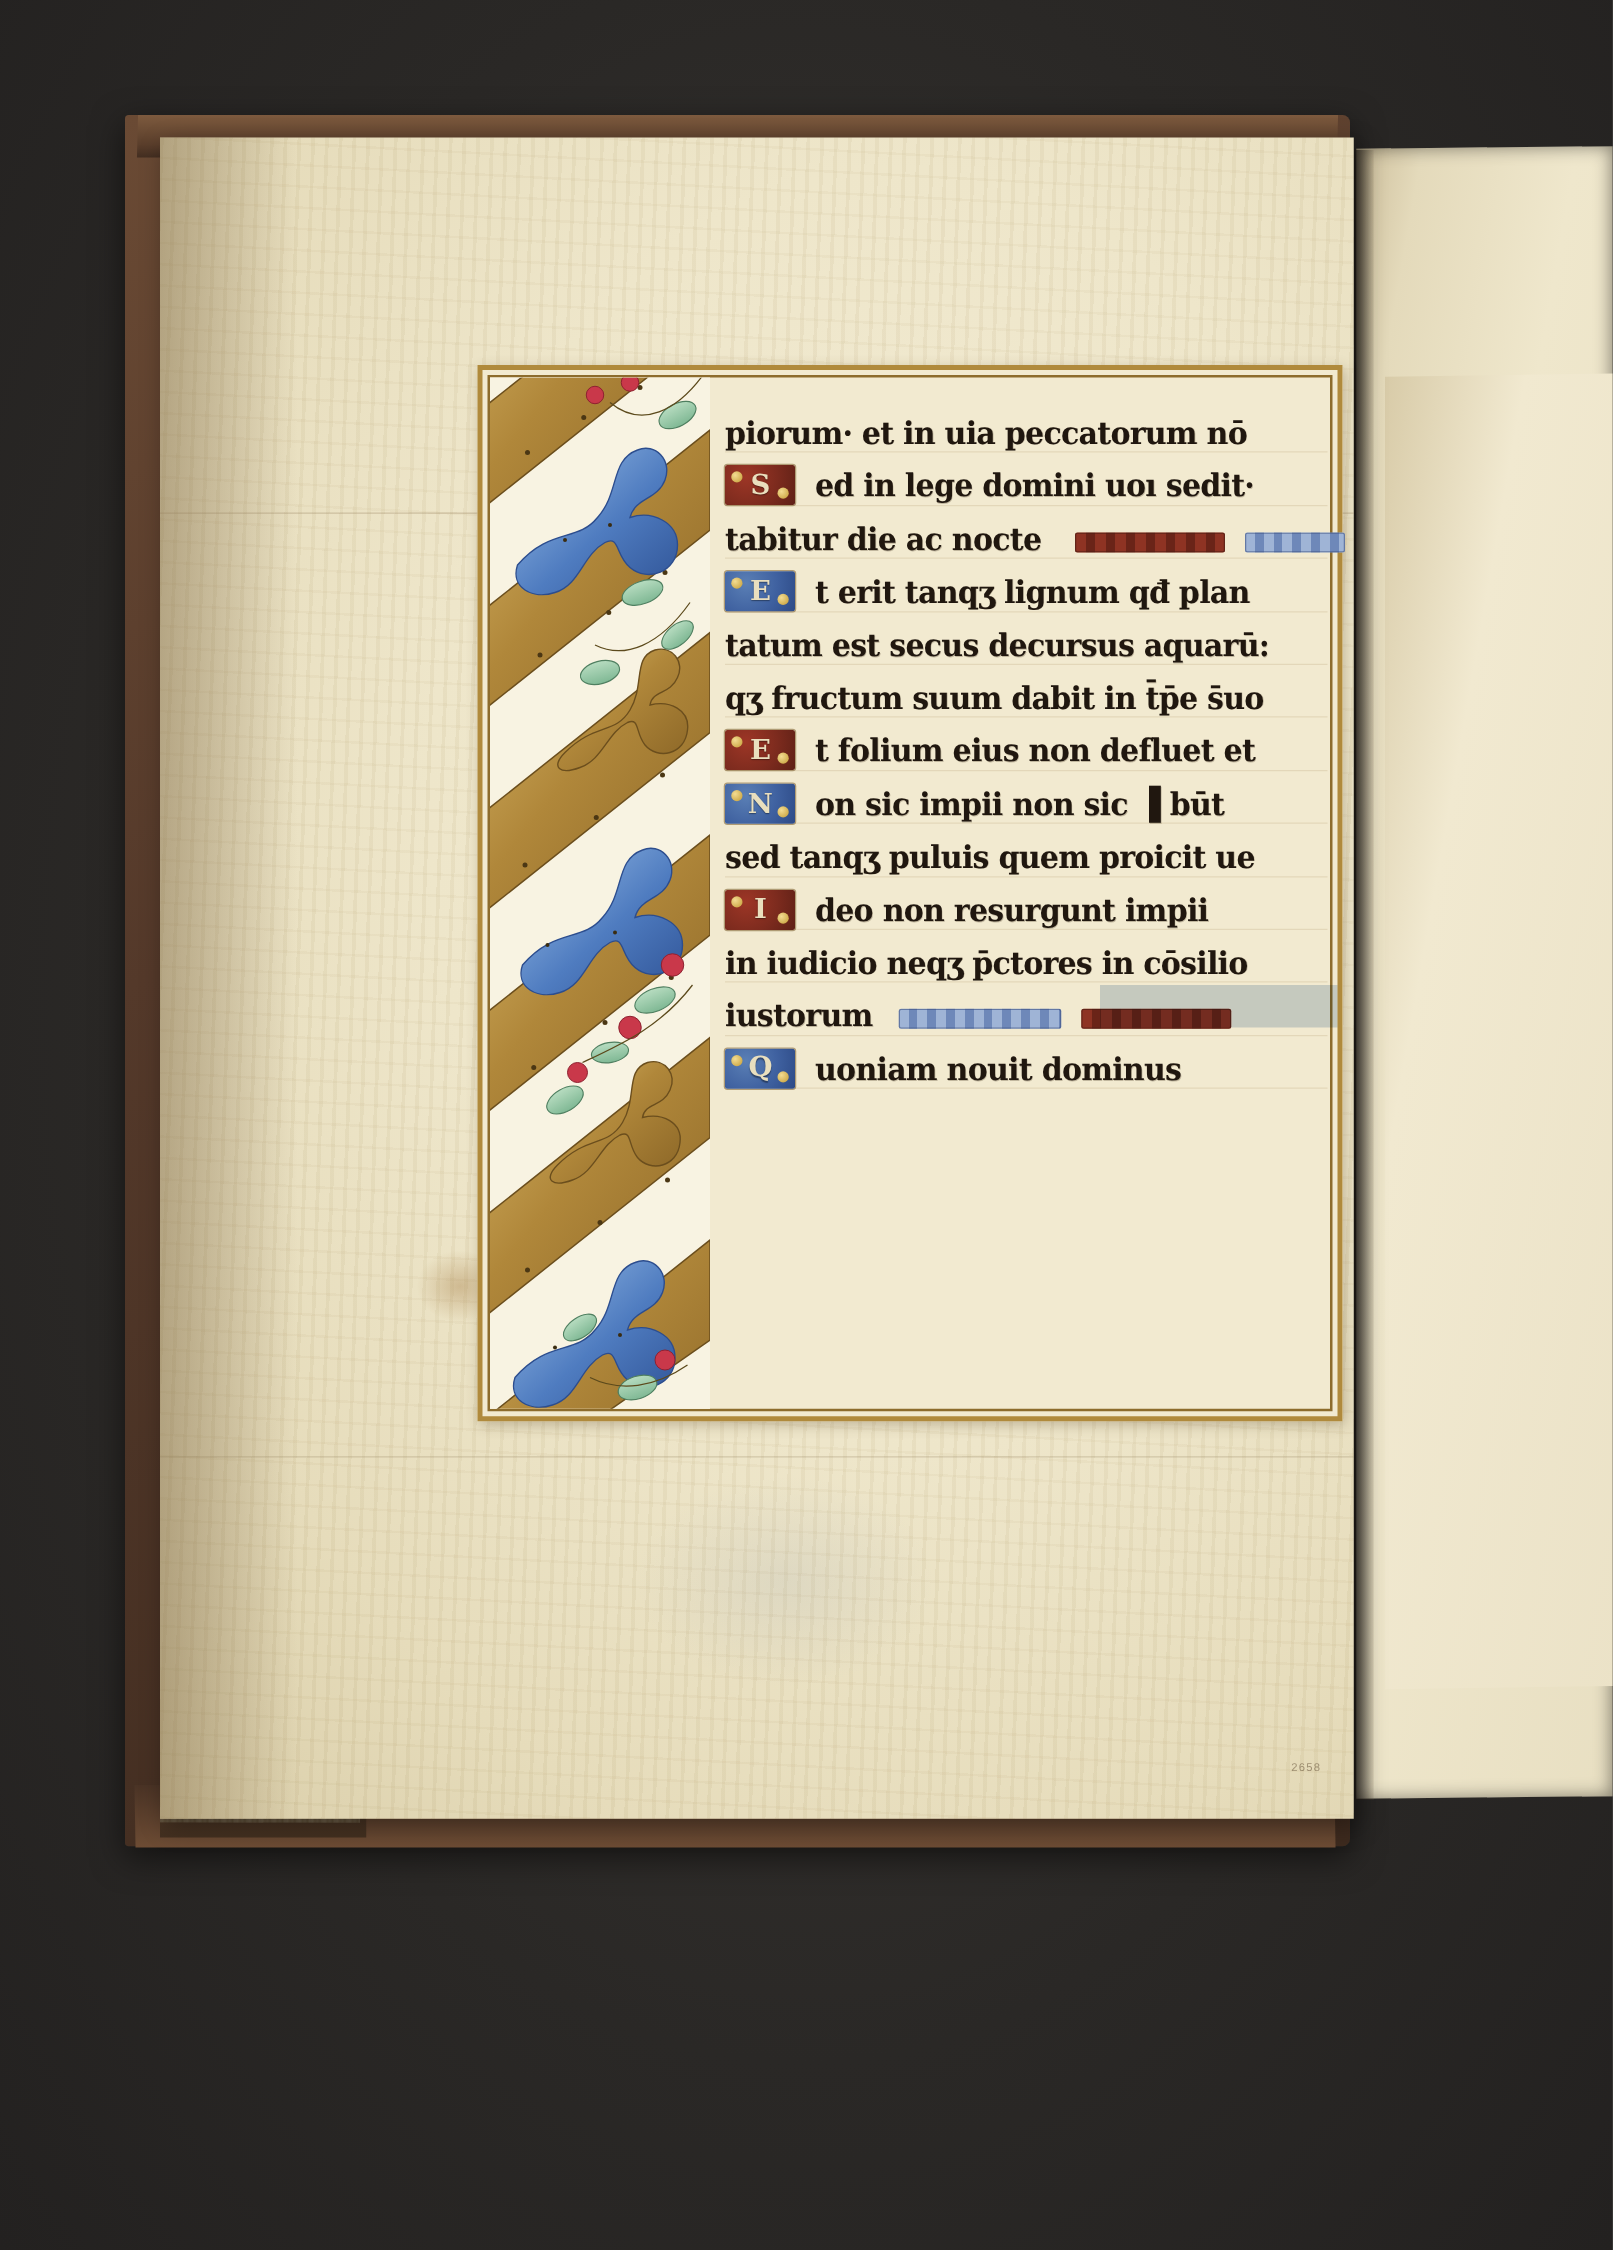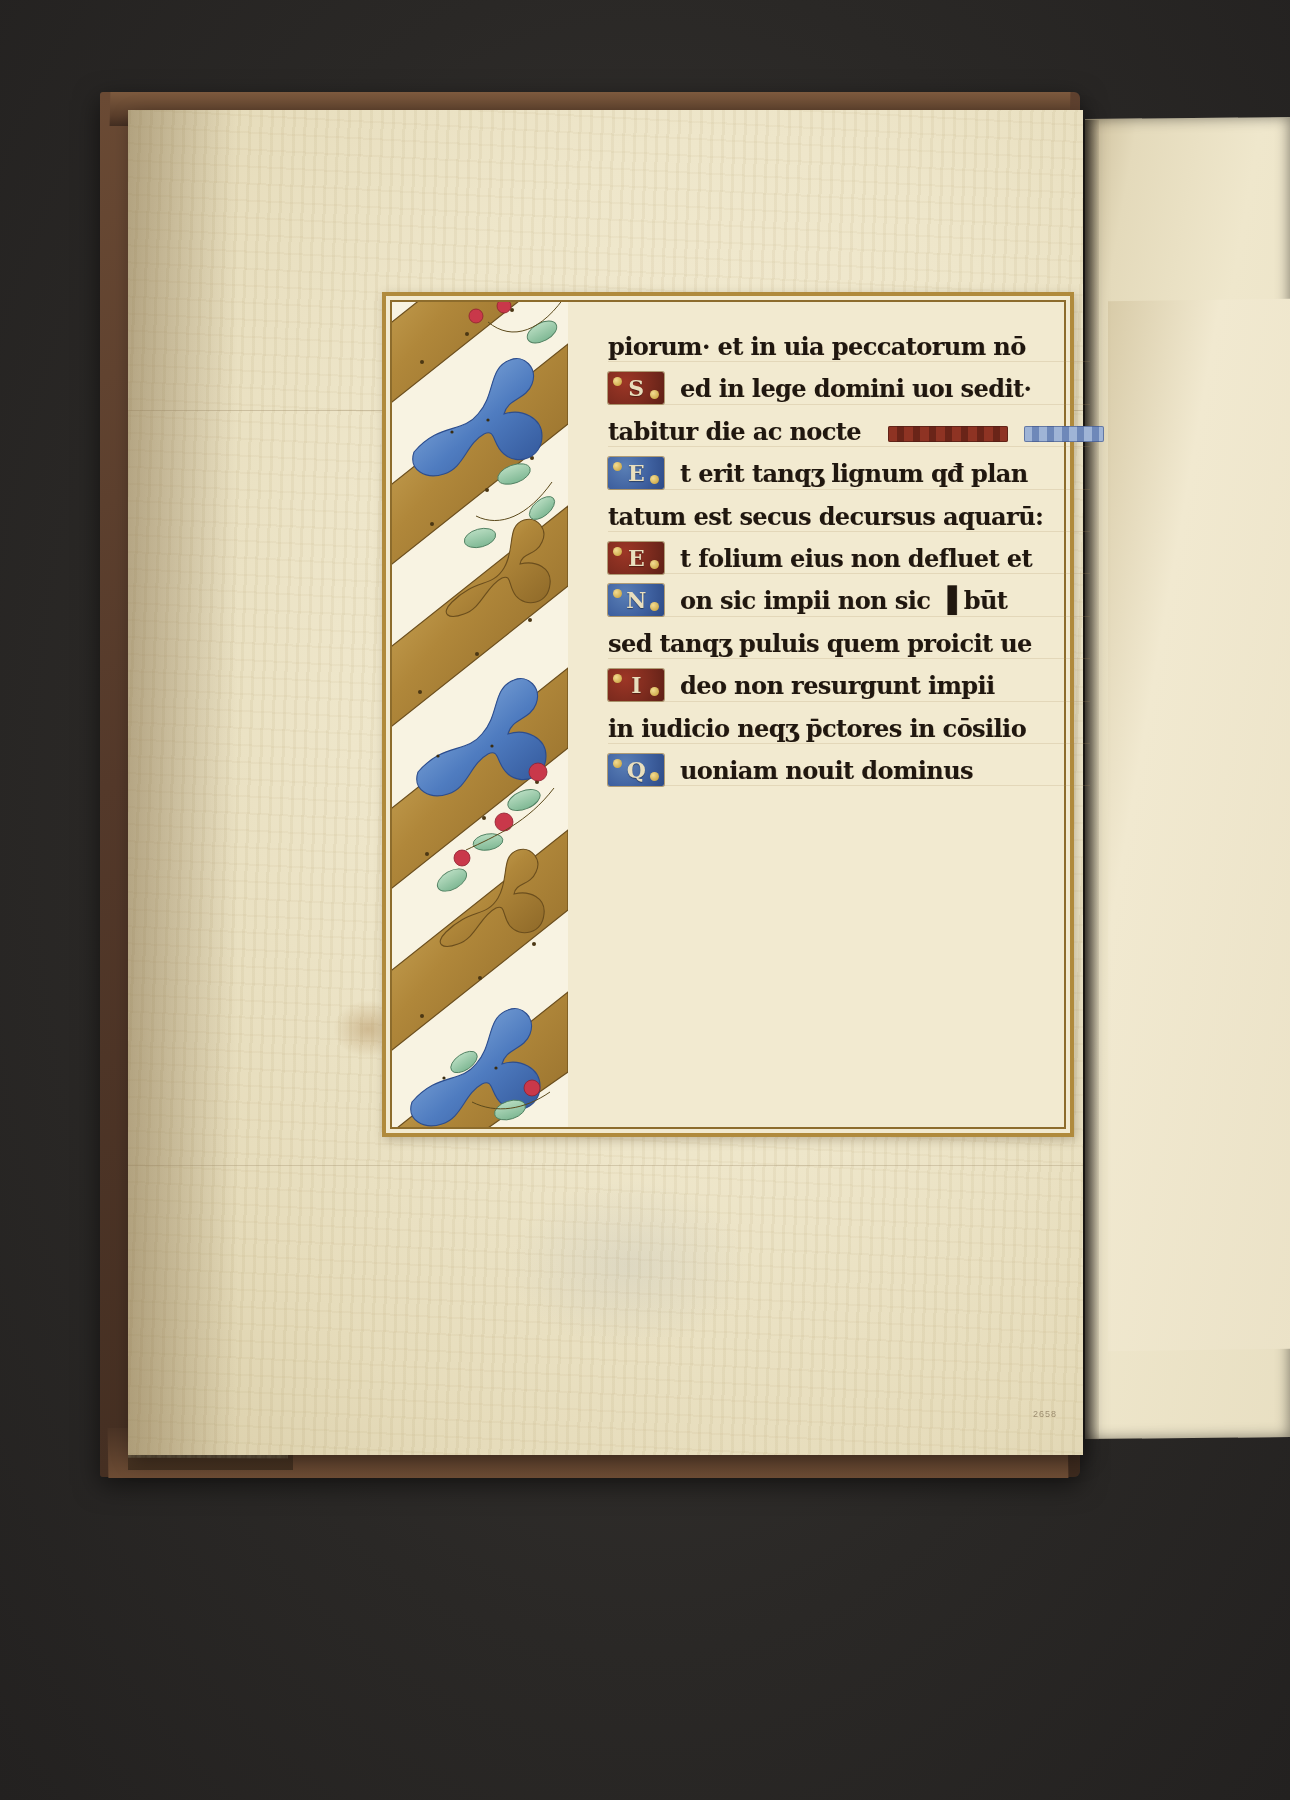--- a/index.html
+++ b/index.html
@@ -202,21 +202,20 @@
 
   
   .textblock {
     position: absolute;
     left: 190px;
     top: 22px;
     width: 492px;
     height: 800px;
     padding: 8px 6px 0 4px;
     box-sizing: border-box;
-    margin-left: 28px;
   }
   .line {
     position: relative;
     height: 42.4px;
     line-height: 42.4px;
     white-space: nowrap;
     font-family: "DejaVu Serif", serif;
     font-size: 25px;
     letter-spacing: -0.6px;
     color: #20170f;
@@ -465,20 +464,24 @@
               <span class="glyph">E</span>
             </span>
             <span class="txt">t erit tanqʒ lignum qđ plan</span>
           </div>
 
           <div class="line">
             <span class="rule"></span>
             <span class="txt">tatum est secus decursus aquarū:</span>
           </div>
 
+          <div class="line">
+            <span class="rule"></span>
+            <span class="txt">qʒ fructum suum dabit in t̄p̄e s̄uo</span>
+          </div>
 
           <div class="line">
             <span class="rule"></span>
             <span class="initial init-red">
               <span class="init-gold-dot" style="left:5px;top:5px;"></span>
               <span class="init-gold-dot" style="right:5px;bottom:5px;"></span>
               <span class="glyph">E</span>
             </span>
             <span class="txt">t folium eius non defluet et</span>
           </div>
@@ -508,20 +511,27 @@
               <span class="glyph">I</span>
             </span>
             <span class="txt">deo non resurgunt impii</span>
           </div>
 
           <div class="line">
             <span class="rule"></span>
             <span class="txt">in iudicio neqʒ p̄ctores in cōsilio</span>
           </div>
 
+          <div class="line">
+            <span class="rule"></span>
+            <span class="hl-blue" style="left:300px;top:-4px;width:190px;height:34px;"></span>
+            <span class="txt">iustorum</span>
+            <span class="filler filler-blue" style="width:130px;"></span>
+            <span class="filler filler-red" style="width:120px;"></span>
+          </div>
 
           <div class="line">
             <span class="rule"></span>
             <span class="initial init-blue">
               <span class="init-gold-dot" style="left:5px;top:5px;"></span>
               <span class="init-gold-dot" style="right:5px;bottom:5px;"></span>
               <span class="glyph">Q</span>
             </span>
             <span class="txt">uoniam nouit dominus</span>
           </div>

